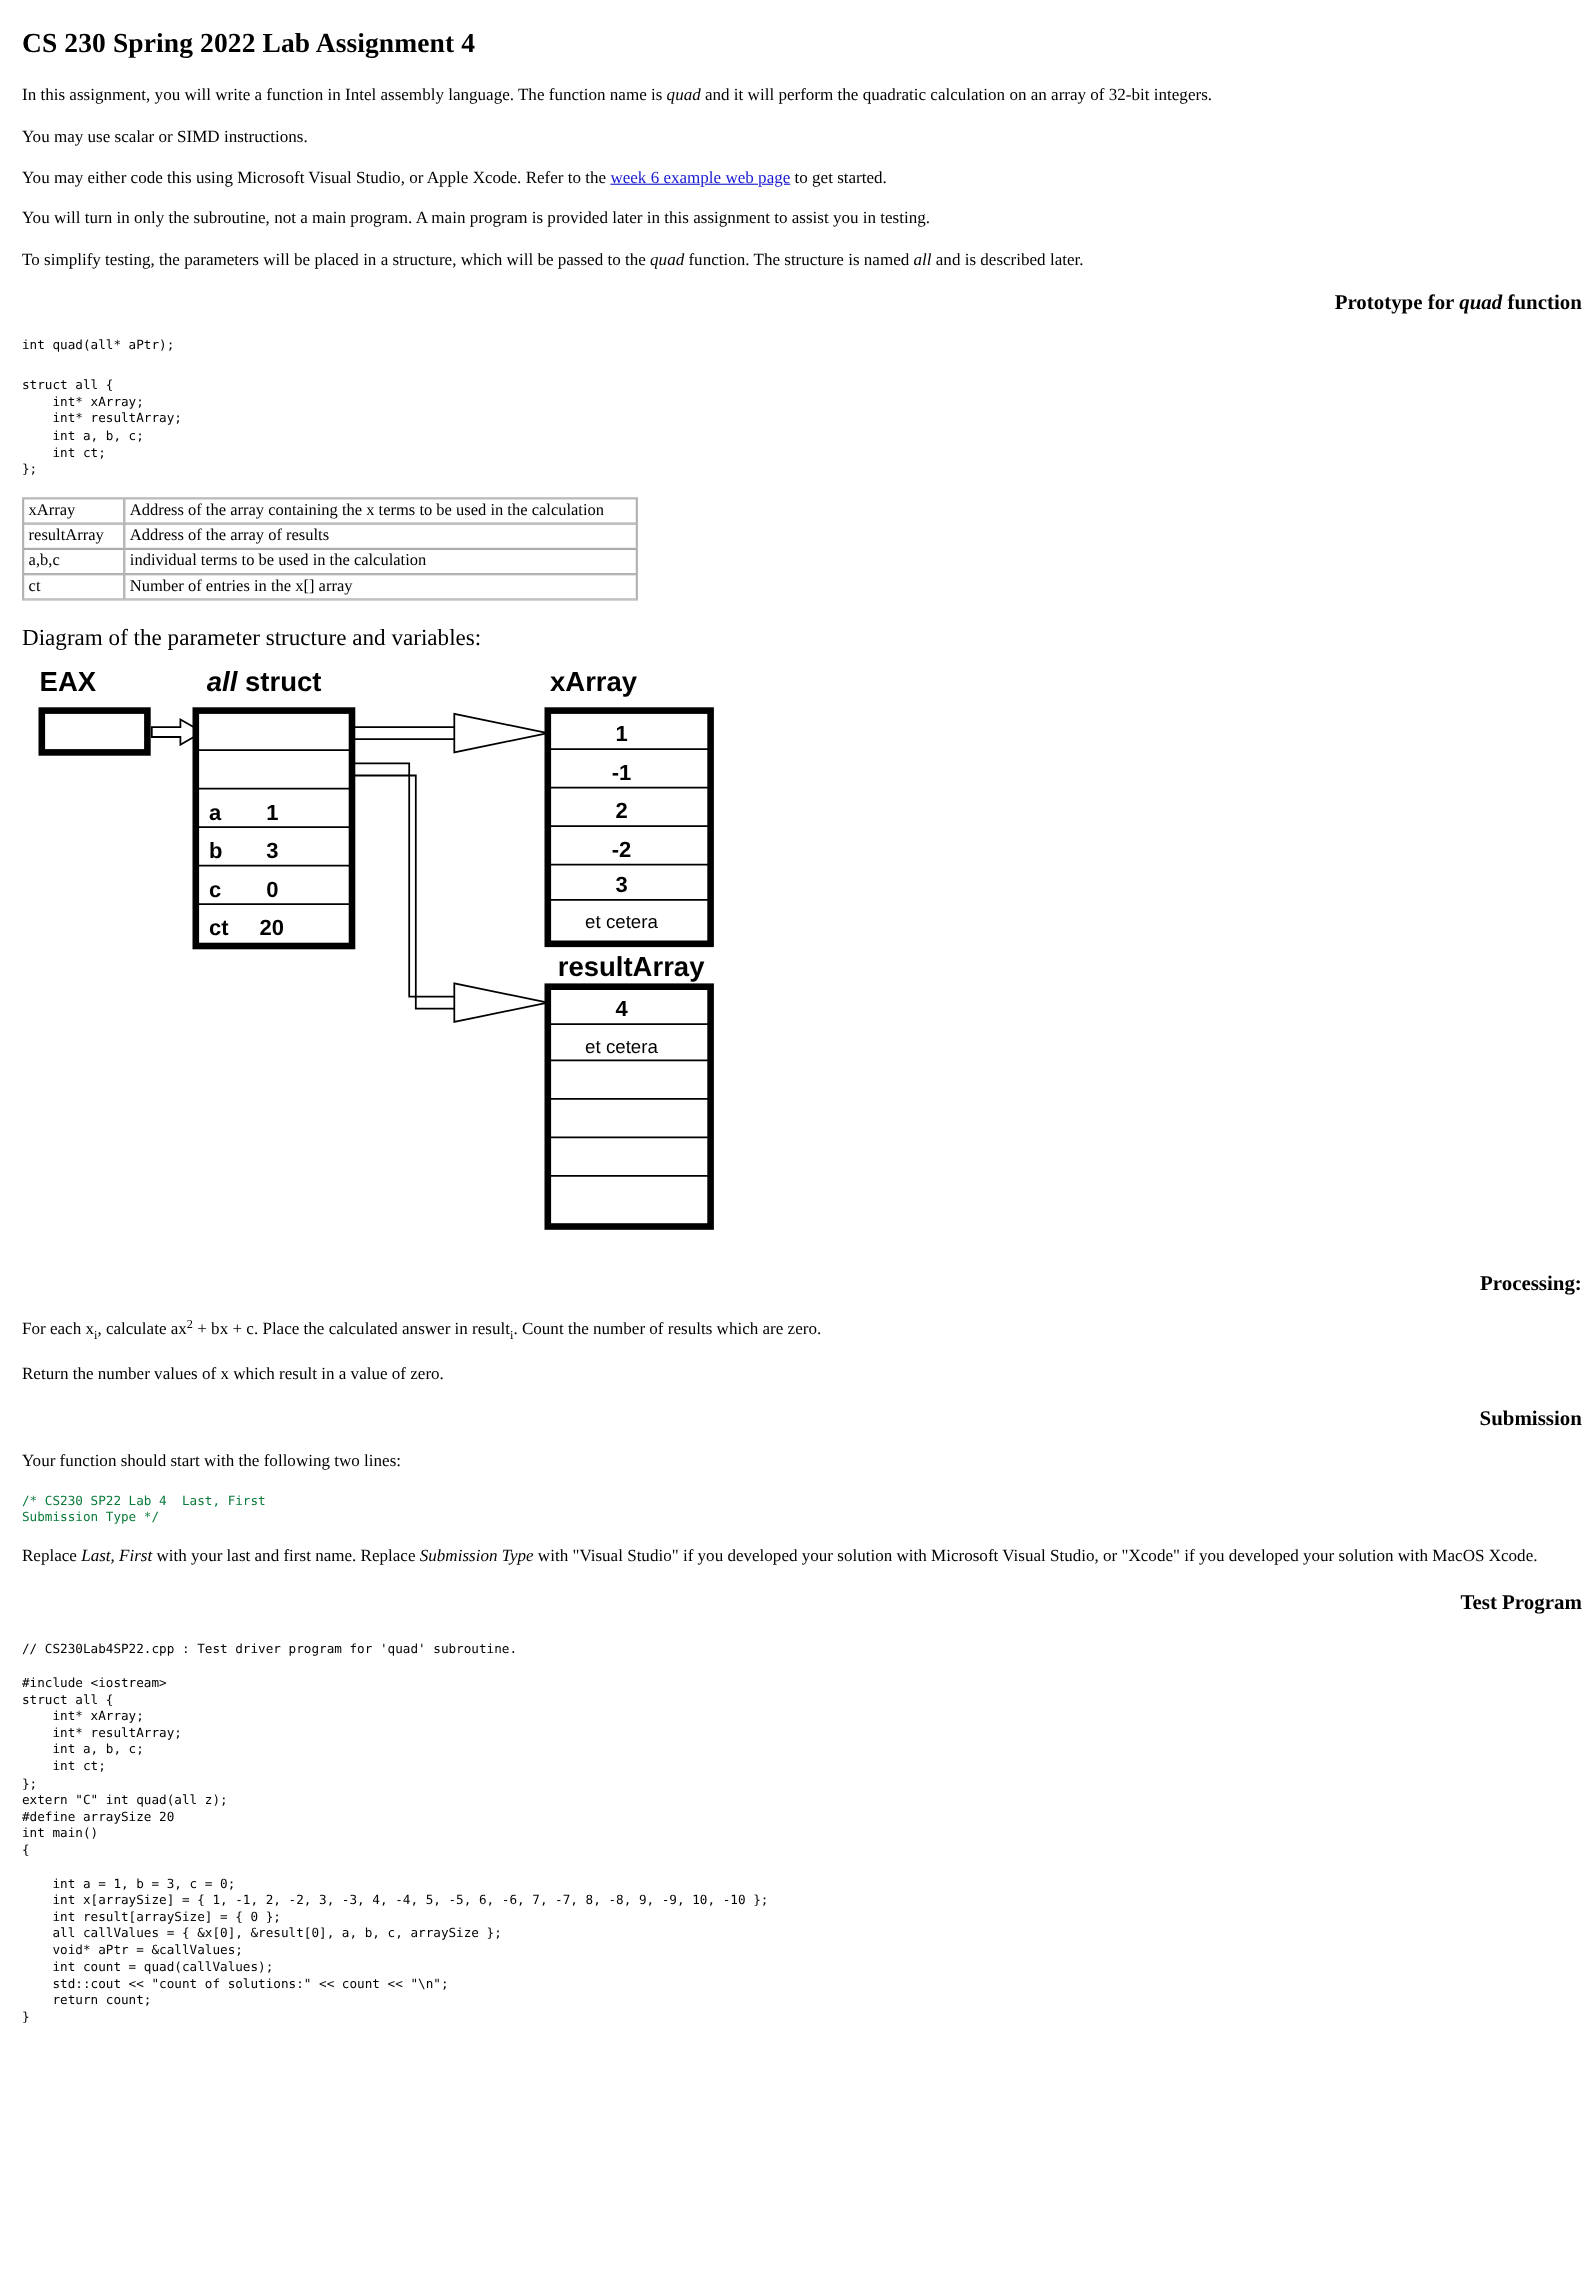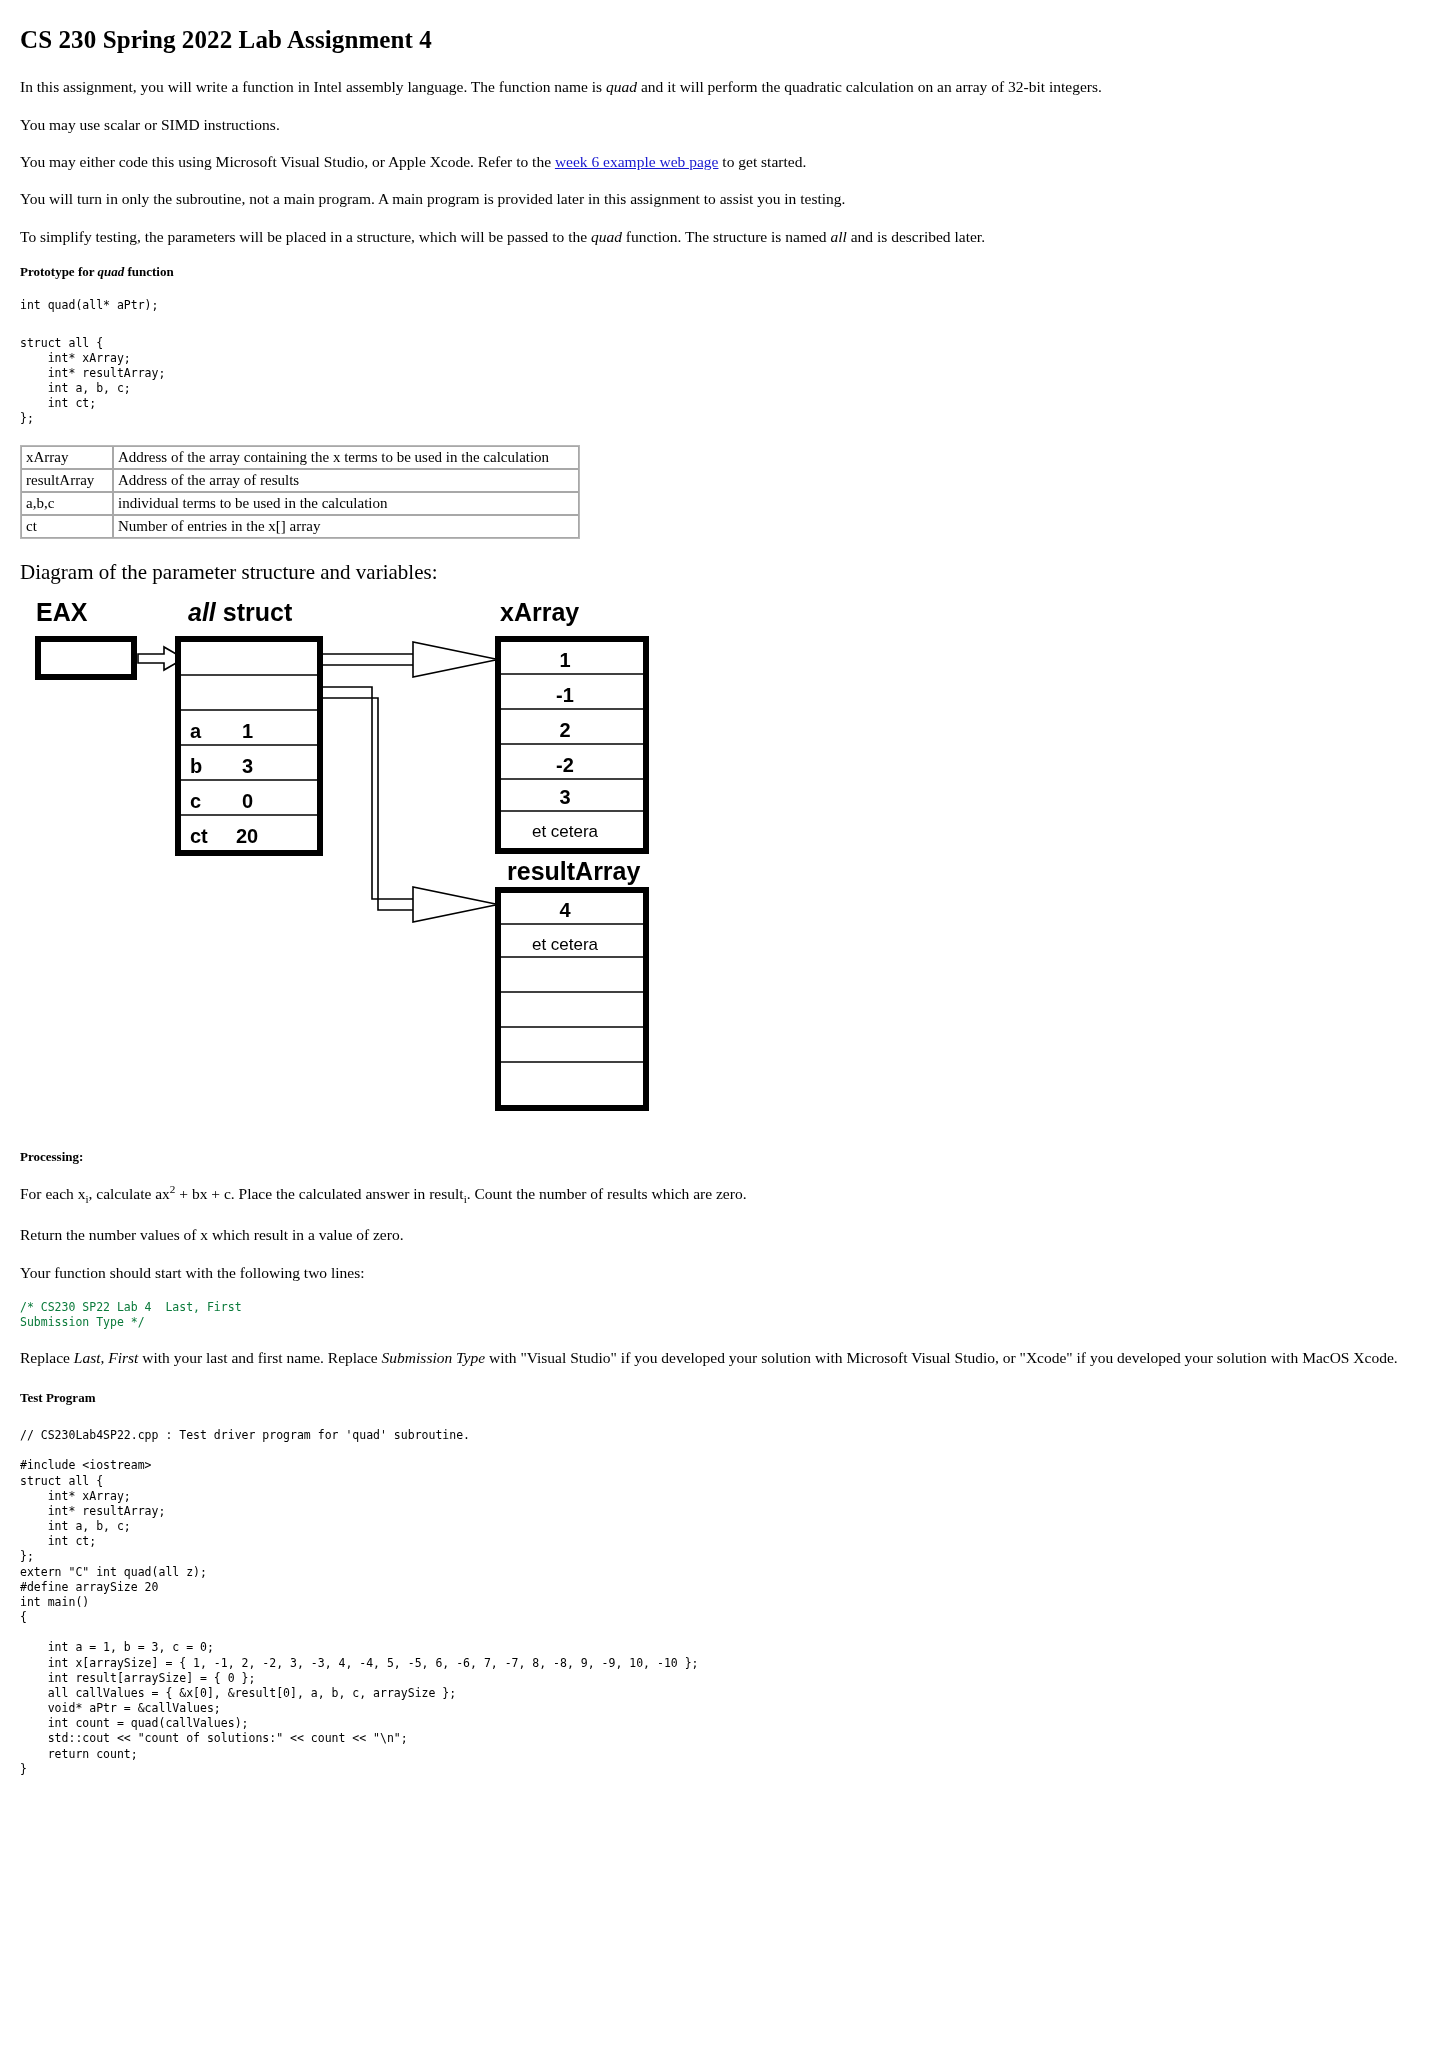--- a/index.html
+++ b/index.html
@@ -24,22 +24,23 @@
     font-weight: bold;
     margin: 10px 0 22px 0;
     letter-spacing: 0.1px;
   }
   p.para {
     margin: 0 0 18px 0;
     font-size: 15.5px;
   }
   .hl {
     font-weight: bold;
-    font-size: 13px;
+    font-size: 19px;
     margin: 0 0 18px 0;
+    text-align: right;
   }
   .hl.spaced-top { margin-top: 22px; }
   em.it { font-style: italic; }
   a.link {
     color: #1818d0;
     text-decoration: underline;
   }
   pre.code {
     font-family: "DejaVu Sans Mono", "Liberation Mono", monospace;
     font-size: 11.5px;
@@ -223,20 +224,21 @@
     </svg>
   </div>
 
   <p class="hl spaced-top">Processing:</p>
 
   <p class="para"><span>For each x</span><span class="sub">i</span><span>, calculate ax</span><span class="sup">2</span><span> + bx + c. Place the calculated answer in result</span><span class="sub">i</span><span>. Count the number of results which are zero.</span></p>
 
 
   <p class="para">Return the number values of x which result in a value of zero.</p>
 
+  <p class="hl">Submission</p>
 
   <p class="para">Your function should start with the following two lines:</p>
 
   <pre class="code comment">/* CS230 SP22 Lab 4  Last, First
 Submission Type */</pre>
 
   <p class="para"><span>Replace </span><em class="it">Last, First</em><span> with your last and first name. Replace </span><em class="it">Submission Type</em><span> with "Visual Studio" if you developed your solution with Microsoft Visual Studio, or "Xcode" if you developed your solution with MacOS Xcode.</span></p>
 
   <p class="hl spaced-top">Test Program</p>
 

